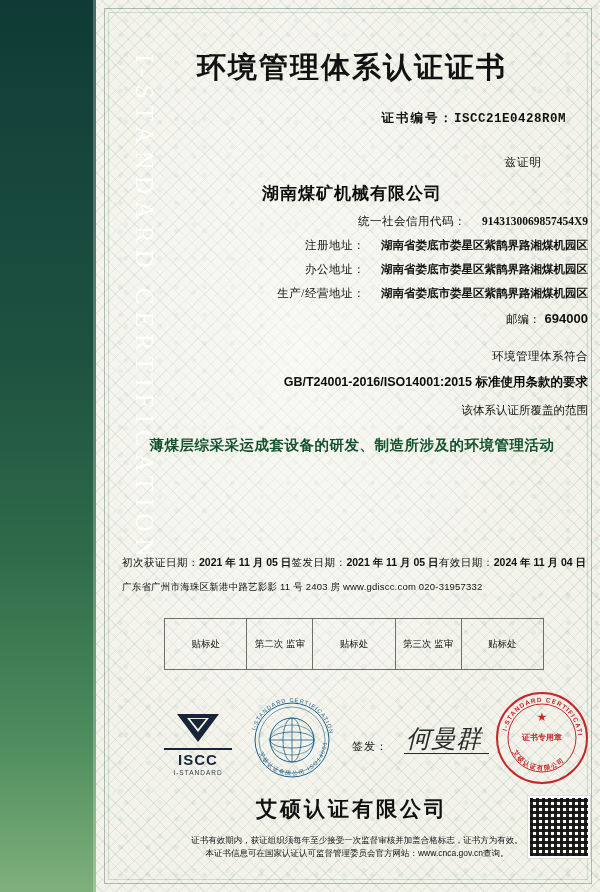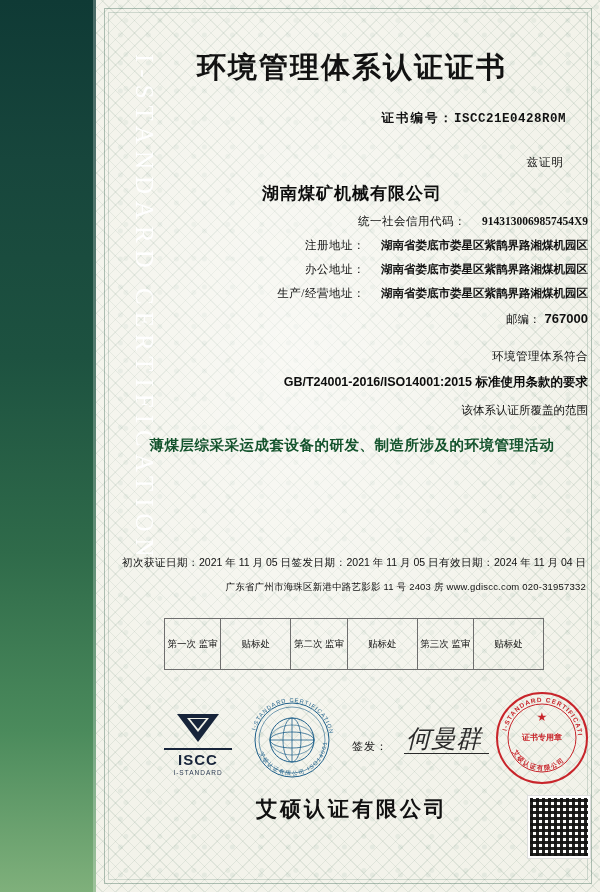--- a/index.html
+++ b/index.html
@@ -118,21 +118,21 @@
     color: #111;
     font-weight: bold;
     letter-spacing: 0.5px;
     padding-left: 16px;
   }
   .cert-no .label { font-weight: bold; letter-spacing: 2px; }
   .cert-no .value { font-family: "Liberation Mono", monospace; font-weight: bold; }
 
   .hereby {
     text-align: right;
-    padding-right: 36px;
+    padding-right: 58px;
     margin-top: 28px;
     font-size: 11.5px;
     color: #111;
     letter-spacing: 1px;
   }
   .company {
     text-align: center;
     margin-top: 12px;
     font-size: 17px;
     font-weight: bold;
@@ -205,28 +205,28 @@
     position: absolute;
     left: 18px;
     right: 14px;
     top: 556px;
     display: flex;
     justify-content: space-between;
     font-size: 10.5px;
     color: #111;
   }
   .dates .cell .k { letter-spacing: 0.5px; }
-  .dates .cell .v { font-weight: normal; }
+  .dates .cell .v { font-weight: bold; }
 
   .addr-line {
     position: absolute;
     left: 18px;
     right: 14px;
     top: 581px;
-    text-align: right;
+    text-align: left;
     font-size: 9.5px;
     color: #111;
     letter-spacing: 0.2px;
   }
 
   .surveil {
     position: absolute;
     left: 60px;
     top: 618px;
     width: 380px;
@@ -437,21 +437,21 @@
       <span class="k">办公地址：</span>
       <span class="v">湖南省娄底市娄星区紫鹊界路湘煤机园区</span>
     </div>
     <div class="row">
       <span class="k">生产/经营地址：</span>
       <span class="v">湖南省娄底市娄星区紫鹊界路湘煤机园区</span>
     </div>
 
     <div class="postal">
       <span class="k">邮编：</span>
-      <span class="v">767000</span>
+      <span class="v">694000</span>
     </div>
 
     <div class="conform">环境管理体系符合</div>
     <div class="standard">GB/T24001-2016/ISO14001:2015 标准使用条款的要求</div>
     <div class="scope-label">该体系认证所覆盖的范围</div>
     <div class="scope">薄煤层综采采运成套设备的研发、制造所涉及的环境管理活动</div>
 
     <div class="dates">
       <div class="cell">
         <span class="k">初次获证日期：</span><span class="v">2021 年 11 月 05 日</span>
@@ -460,21 +460,20 @@
         <span class="k">签发日期：</span><span class="v">2021 年 11 月 05 日</span>
       </div>
       <div class="cell">
         <span class="k">有效日期：</span><span class="v">2024 年 11 月 04 日</span>
       </div>
     </div>
 
     <div class="addr-line">广东省广州市海珠区新港中路艺影影 11 号 2403 房   www.gdiscc.com  020-31957332</div>
 
     <div class="surveil">
-      <div class="cell">第一次 监审</div>
       <div class="cell wide">贴标处</div>
       <div class="cell">第二次 监审</div>
       <div class="cell wide">贴标处</div>
       <div class="cell">第三次 监审</div>
       <div class="cell wide">贴标处</div>
     </div>
 
     <div class="logos">
 
       <div class="iscc-logo">
@@ -536,15 +535,19 @@
         </div>
         <div class="stamp-star">★</div>
         <div class="stamp-center">证书专用章</div>
       </div>
 
       <div class="qr"></div>
     </div>
 
     <div class="company-bottom">艾硕认证有限公司</div>
 
+    <div class="footnotes">
+      <div>证书有效期内，获证组织须每年至少接受一次监督审核并加盖合格标志，证书方为有效。</div>
+      <div>本证书信息可在国家认证认可监督管理委员会官方网站：www.cnca.gov.cn查询。</div>
+    </div>
 
   </div>
 </div>
 
 </body></html>

